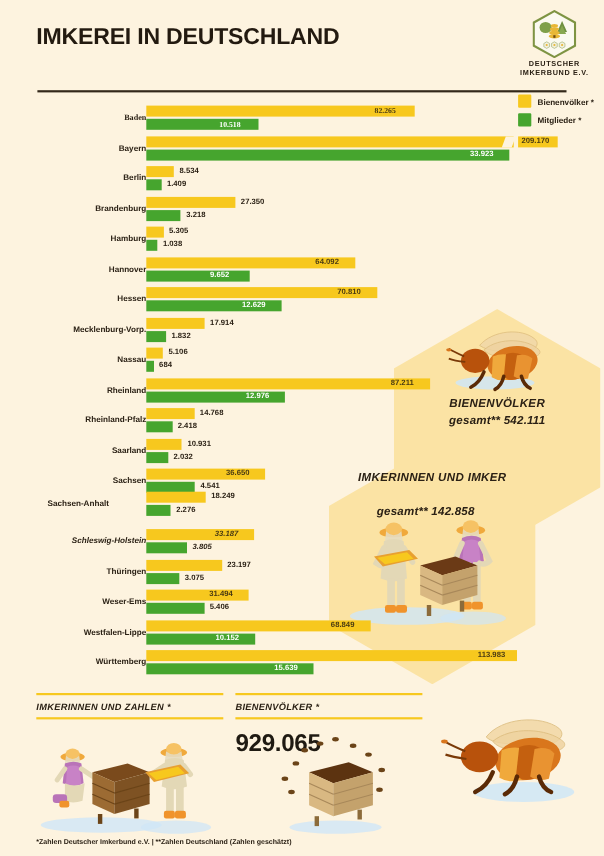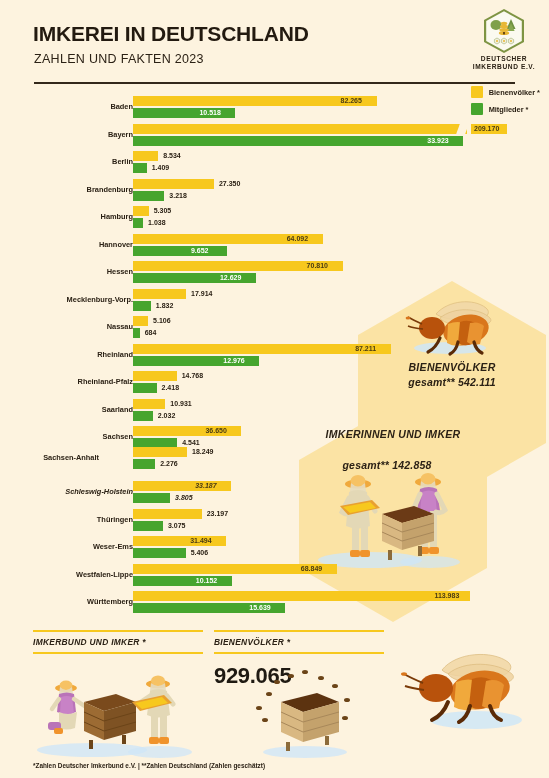--- a/index.html
+++ b/index.html
@@ -99,21 +99,20 @@
   }
   .art{position:absolute;}
 </style>
 </head>
 <body>
 
 <div class="page">
 
   <div class="header">
     <div class="title">IMKEREI IN DEUTSCHLAND</div>
-    <div class="subtitle">ZAHLEN UND FAKTEN 2023</div>
     <div class="hrule"></div>
 
     <div class="logo">
       <div style="position:relative;width:40px;height:44px;margin:0 auto;">
         <div class="logo-hex-border"></div>
         <svg class="logo-svg" width="40" height="44" viewBox="0 0 40 44">
           <polygon points="20,2.2 37.8,12.1 37.8,31.9 20,41.8 2.2,31.9 2.2,12.1" fill="#FBFAF0"></polygon>
           <ellipse cx="12" cy="16" rx="5.5" ry="5" fill="#7FA04A"></ellipse>
           <path d="M27 10 l4.5 10 h-9 z" fill="#6E9142"></path>
           <path d="M27 14 l3.6 8 h-7.2 z" fill="#87A852"></path>
@@ -217,21 +216,21 @@
       <line x1="72" y1="61" x2="92" y2="70" stroke="#A8885A" stroke-width="1"></line>
       <line x1="92" y1="70" x2="124" y2="61" stroke="#A8885A" stroke-width="1"></line>
       <line x1="72" y1="70" x2="92" y2="79" stroke="#A8885A" stroke-width="1"></line>
       <line x1="92" y1="79" x2="124" y2="70" stroke="#A8885A" stroke-width="1"></line>
       <rect x="78" y="88" width="4" height="10" fill="#8C6B3A"></rect>
       <rect x="108" y="84" width="4" height="10" fill="#8C6B3A"></rect>
     </g>
   </svg>
 
   <div class="chart">
-      <div class="row" style="position: absolute; left: 0px; top: 0px; width: 549px; height: 27.5px;">
+      <div class="row" style="position: absolute; left: 0px; top: 0px; width: 549px; height: 27.5px; font-family: Liberation Serif, serif;">
         <div class="cat-label" style="top: 6px;">Baden</div>
         <div class="bar yellow" style="top: 0px; width: 243.504px; background: rgb(247, 200, 30);"></div>
         <div class="bar-val in-y" style="top: 0px; left: 340.504px;">82.265</div>
         <div class="bar green" style="top: 12px; width: 102.412px; background: rgb(70, 165, 46);"></div>
         <div class="bar-val in-g" style="top: 12px; left: 199.412px;">10.518</div>
       </div>
       <div class="row" style="position: absolute; left: 0px; top: 27.5px; width: 549px; height: 27.5px;">
         <div class="cat-label" style="top: 6px;">Bayern</div>
         <div class="bar yellow" style="top: 0px; width: 334px; background: rgb(247, 200, 30);"></div>
         <div class="bar-break" style="left: 458px; top: 0px;"></div>
@@ -357,21 +356,21 @@
         <div class="bar yellow" style="top: 0px; width: 337.39px; background: rgb(247, 200, 30);"></div>
         <div class="bar-val in-y" style="top: 0px; left: 434.39px;">113.983</div>
         <div class="bar green" style="top: 12px; width: 152.274px; background: rgb(70, 165, 46);"></div>
         <div class="bar-val in-g" style="top: 12px; left: 249.274px;">15.639</div>
       </div>
     </div>
 
   <div class="summary">
     <div class="sum-block" style="left:33px;top:0;width:170px;">
       <div class="sum-rule"></div>
-      <div class="sum-label">IMKERBUND UND IMKER *</div>
+      <div class="sum-label">IMKERINNEN UND ZAHLEN *</div>
       <div class="sum-rule2"></div>
     </div>
     <div class="sum-block" style="left:214px;top:0;width:170px;">
       <div class="sum-rule"></div>
       <div class="sum-label">BIENENVÖLKER *</div>
       <div class="sum-rule2"></div>
       <div class="sum-value">929.065</div>
     </div>
   </div>
 

